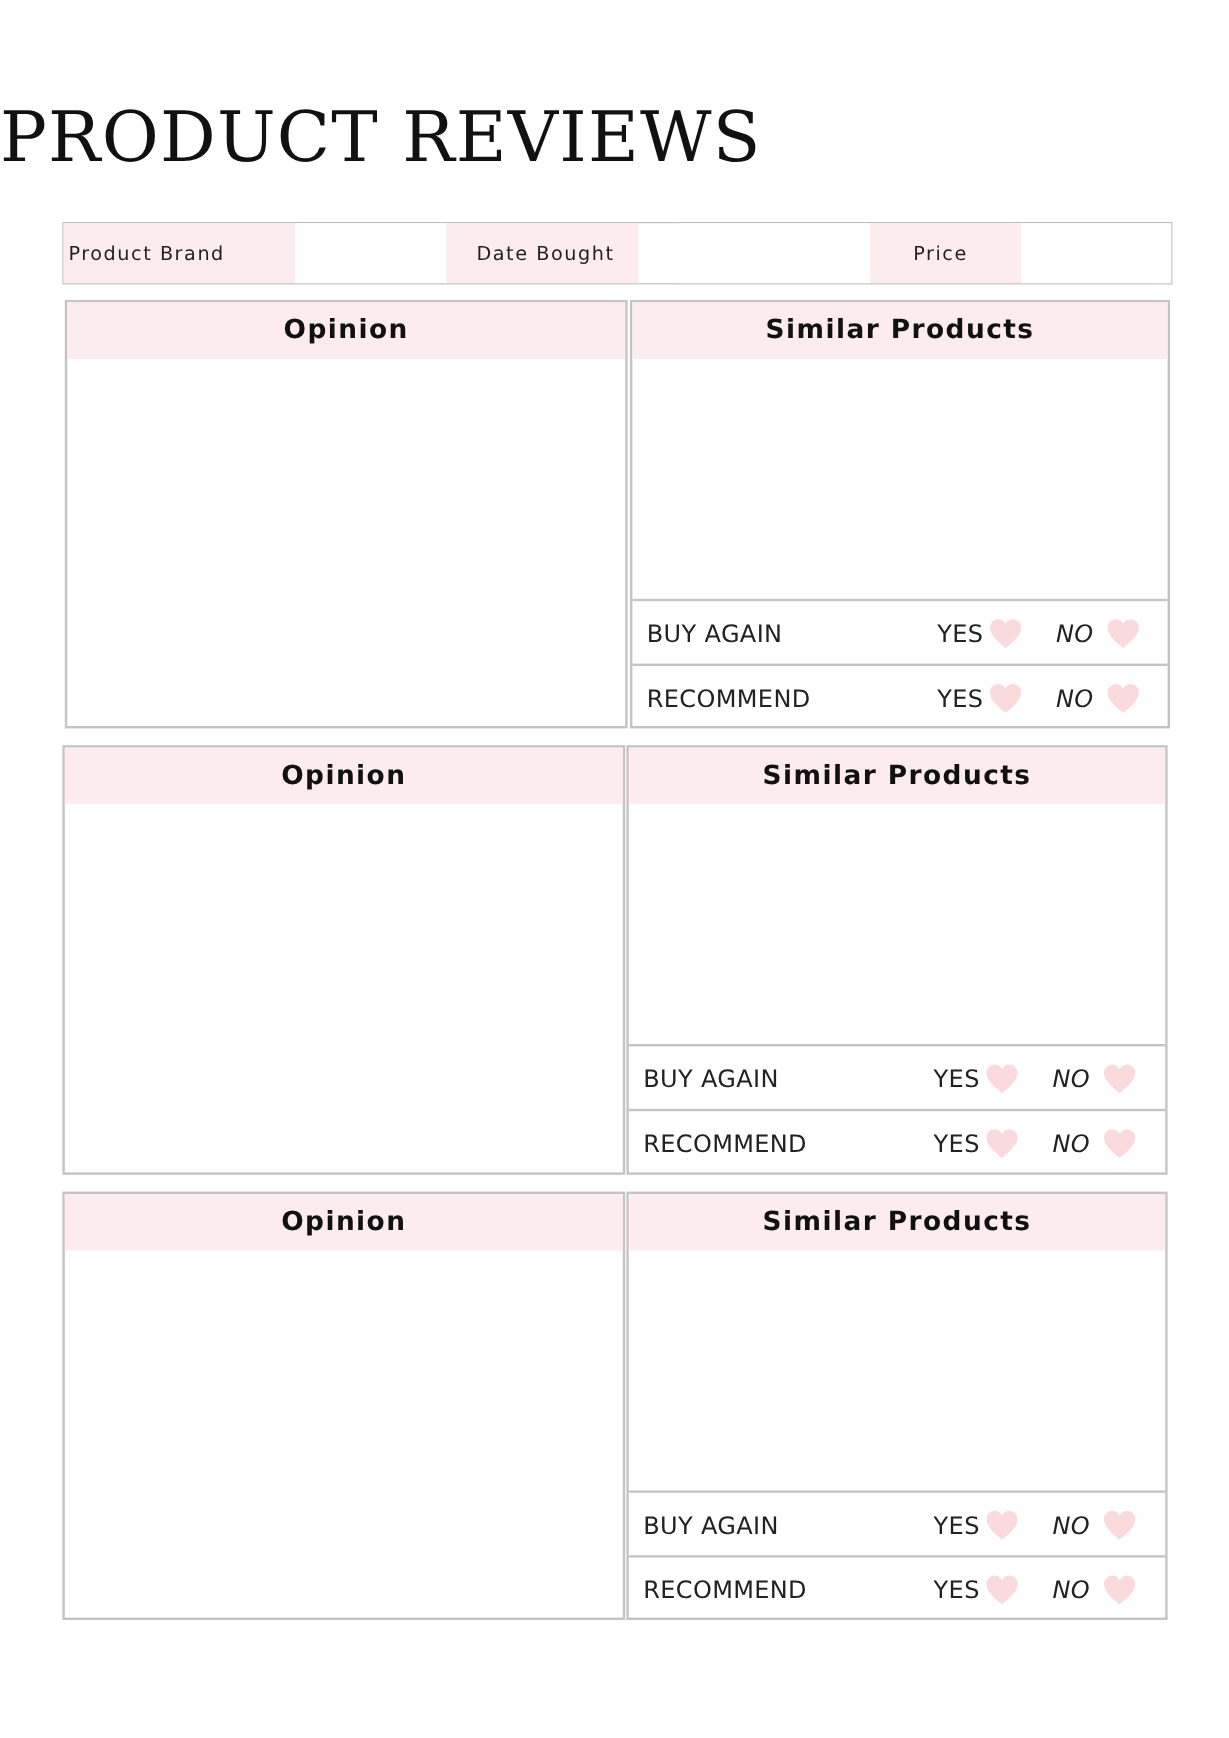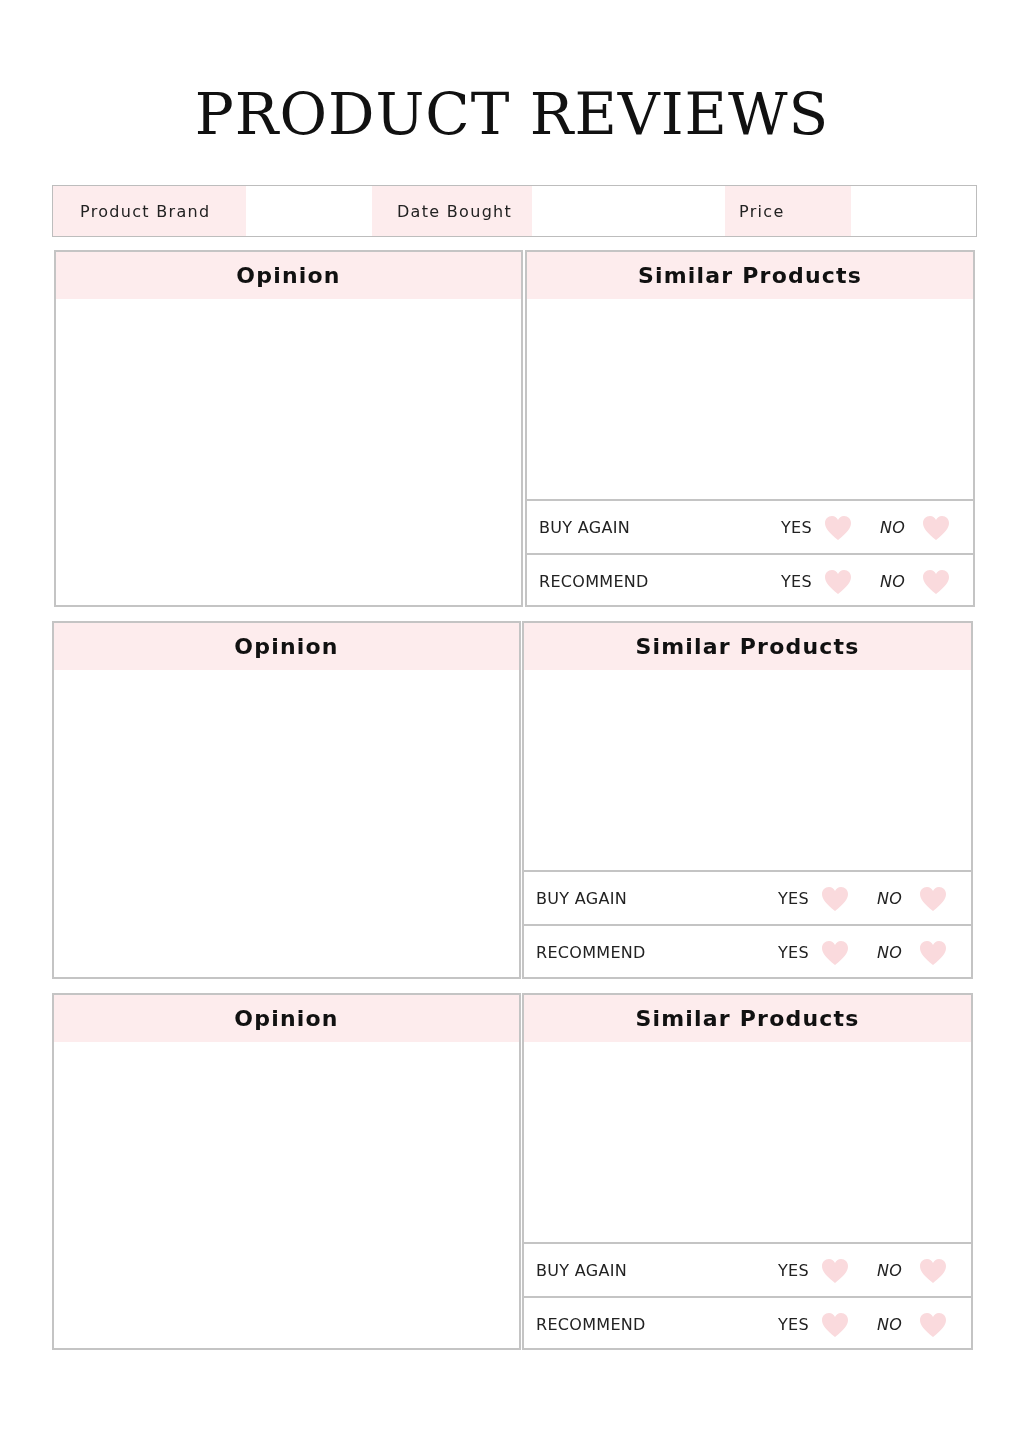--- a/index.html
+++ b/index.html
@@ -1,43 +1,43 @@
 <!DOCTYPE html>
 <html><head>
 <meta charset="utf-8">
 <style>
   html, body { margin:0; padding:0; background:#ffffff; }
   body { width:1024px; height:1448px; position:relative; overflow:hidden; font-family:"DejaVu Sans", sans-serif; color:#111; }
-  .title { position:absolute; left:0; top:80px; width:1024px; text-align:center; font-family:"DejaVu Serif", serif; font-size:58px; letter-spacing:1px; color:#111; margin:0; font-weight:normal; }
+  .title { position:absolute; left:0; top:80px; width:1024px; font-family:"DejaVu Serif", serif; font-size:58px; letter-spacing:1px; color:#111; margin:0; font-weight:normal; }
   .infobar { position:absolute; left:52px; top:185px; width:923px; height:50px; border:1px solid #bdbdbd; box-sizing:content-box; }
   .cell { position:absolute; top:0; height:50px; display:flex; align-items:center; font-size:16px; letter-spacing:1.3px; color:#222; box-sizing:border-box; }
   .cell.pink { background:#fdeced; }
   .cell.white { background:#ffffff; }
   .box { position:absolute; border:2px solid #c4c4c4; box-sizing:border-box; background:#fff; }
   .box .hdr { position:absolute; left:0; top:0; right:0; height:47px; background:#fdeced; display:flex; align-items:center; justify-content:center; font-weight:bold; font-size:22px; letter-spacing:1.2px; color:#111; }
   .box .area { position:absolute; left:0; right:0; top:47px; }
-  .qrow { position:absolute; left:0; right:0; height:53px; border-top:2px solid #c4c4c4; display:flex; align-items:center; font-size:16px; letter-spacing:0.3px; color:#222; }
+  .qrow { position:absolute; left:0; right:0; height:53px; border-top:2px solid #c4c4c4; display:flex; align-items:center; font-size:20px; letter-spacing:0.3px; color:#222; }
   .qrow .qlabel { position:absolute; left:12px; }
   .qrow .yes { position:absolute; left:254px; }
   .qrow .no { position:absolute; left:353px;font-style:italic; }
   .heart { position:absolute; width:28px; height:26px; }
   .qrow .h-yes { left:297px; top:14px; }
   .qrow .h-no { left:395px; top:14px; }
 </style>
 </head>
 <body>
 
 <h1 class="title">PRODUCT REVIEWS</h1>
 
 <div class="infobar">
-  <div class="cell pink" style="left:0;width:193px;padding-left:27px;">Product Brand</div>
+  <div class="cell pink" style="left:0;width:193px;padding-left:4px;">Product Brand</div>
   <div class="cell white" style="left:193px;width:126px;"></div>
   <div class="cell pink" style="left:319px;width:160px;padding-left:25px;">Date Bought</div>
   <div class="cell white" style="left:513px;width:159px;"></div>
-  <div class="cell pink" style="left:672px;width:126px;padding-left:14px;">Price</div>
+  <div class="cell pink" style="left:672px;width:126px;padding-left:36px;">Price</div>
   <div class="cell white" style="left:798px;width:125px;"></div>
 </div>
 
 <div class="box" style="left:54px;top:250px;width:469px;height:357px;">
   <div class="hdr">Opinion</div>
   <div class="area" style="bottom:0;"></div>
 </div>
 <div class="box" style="left:525px;top:250px;width:450px;height:357px;">
   <div class="hdr">Similar Products</div>
   <div class="area" style="height:200px;"></div>

